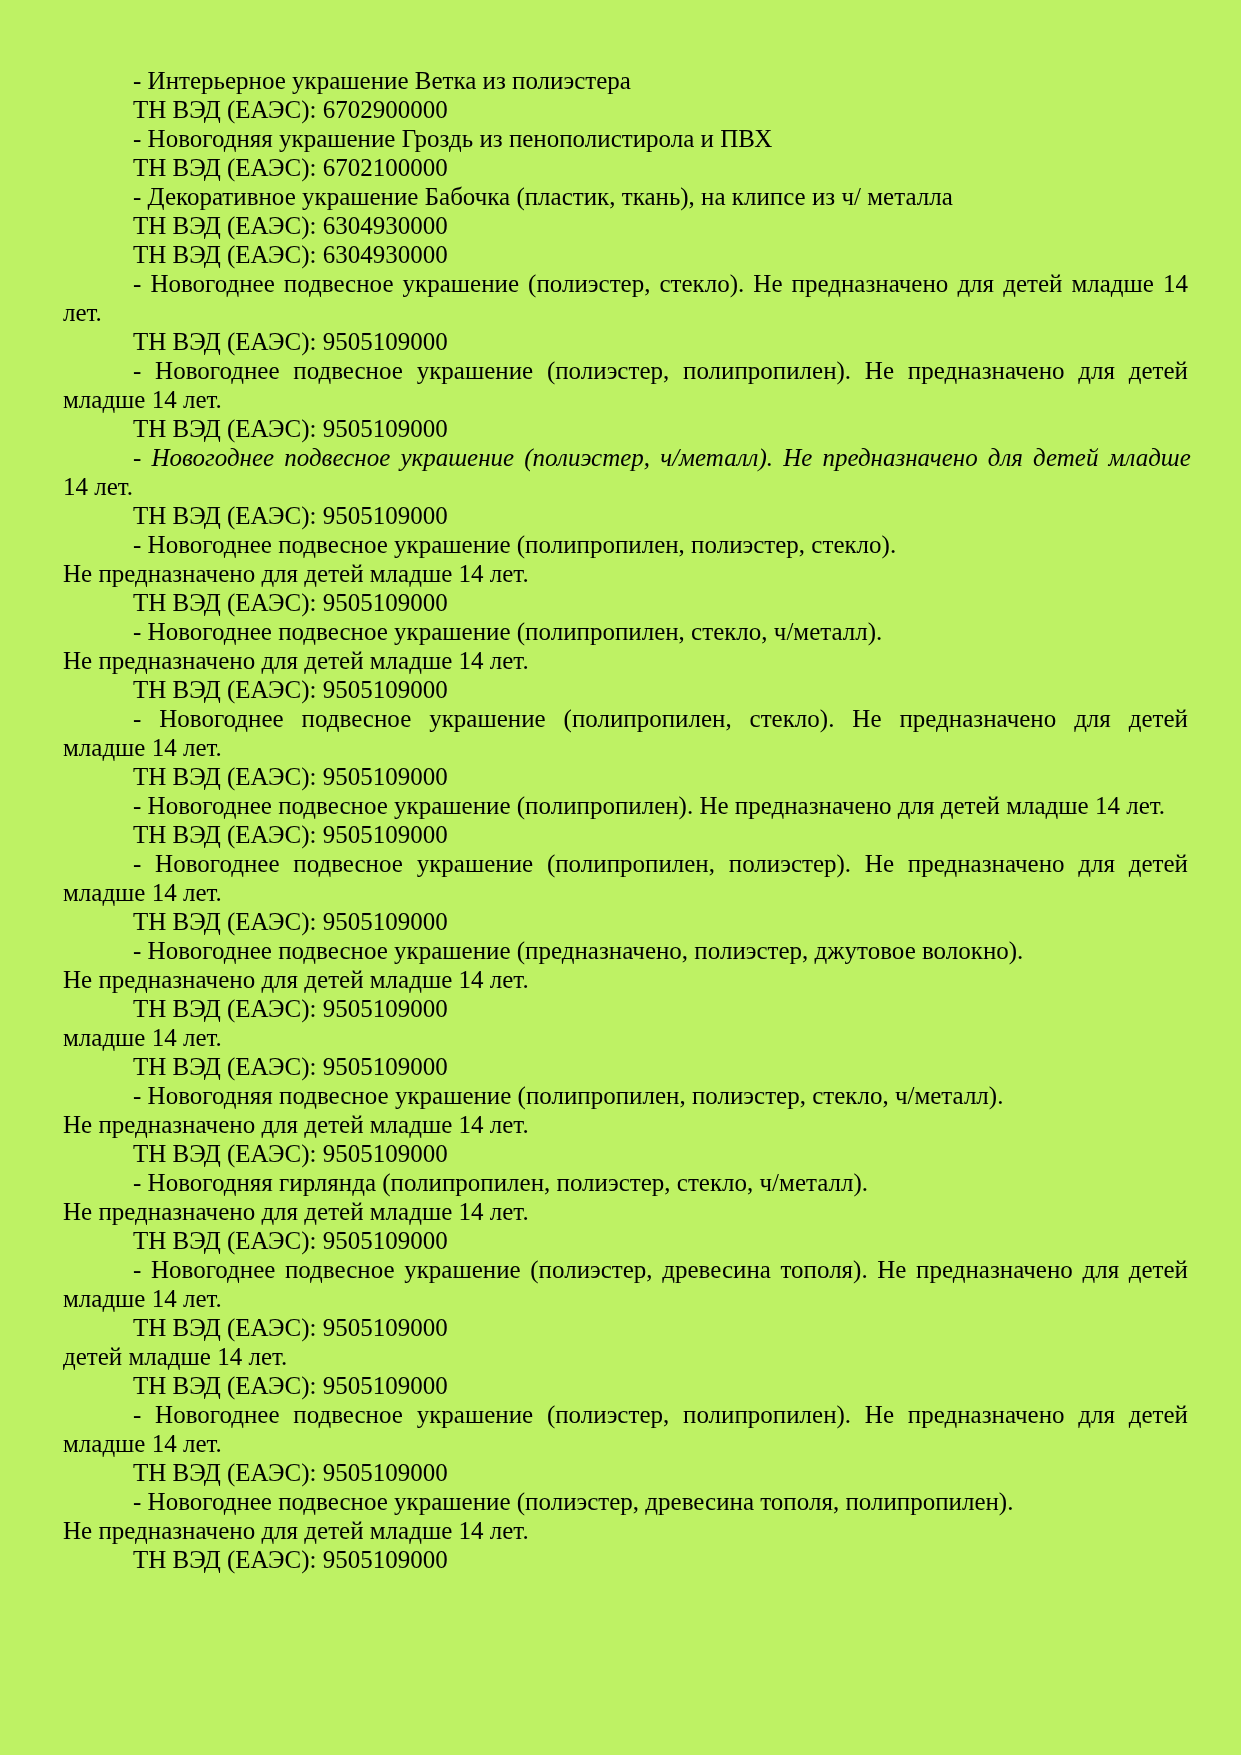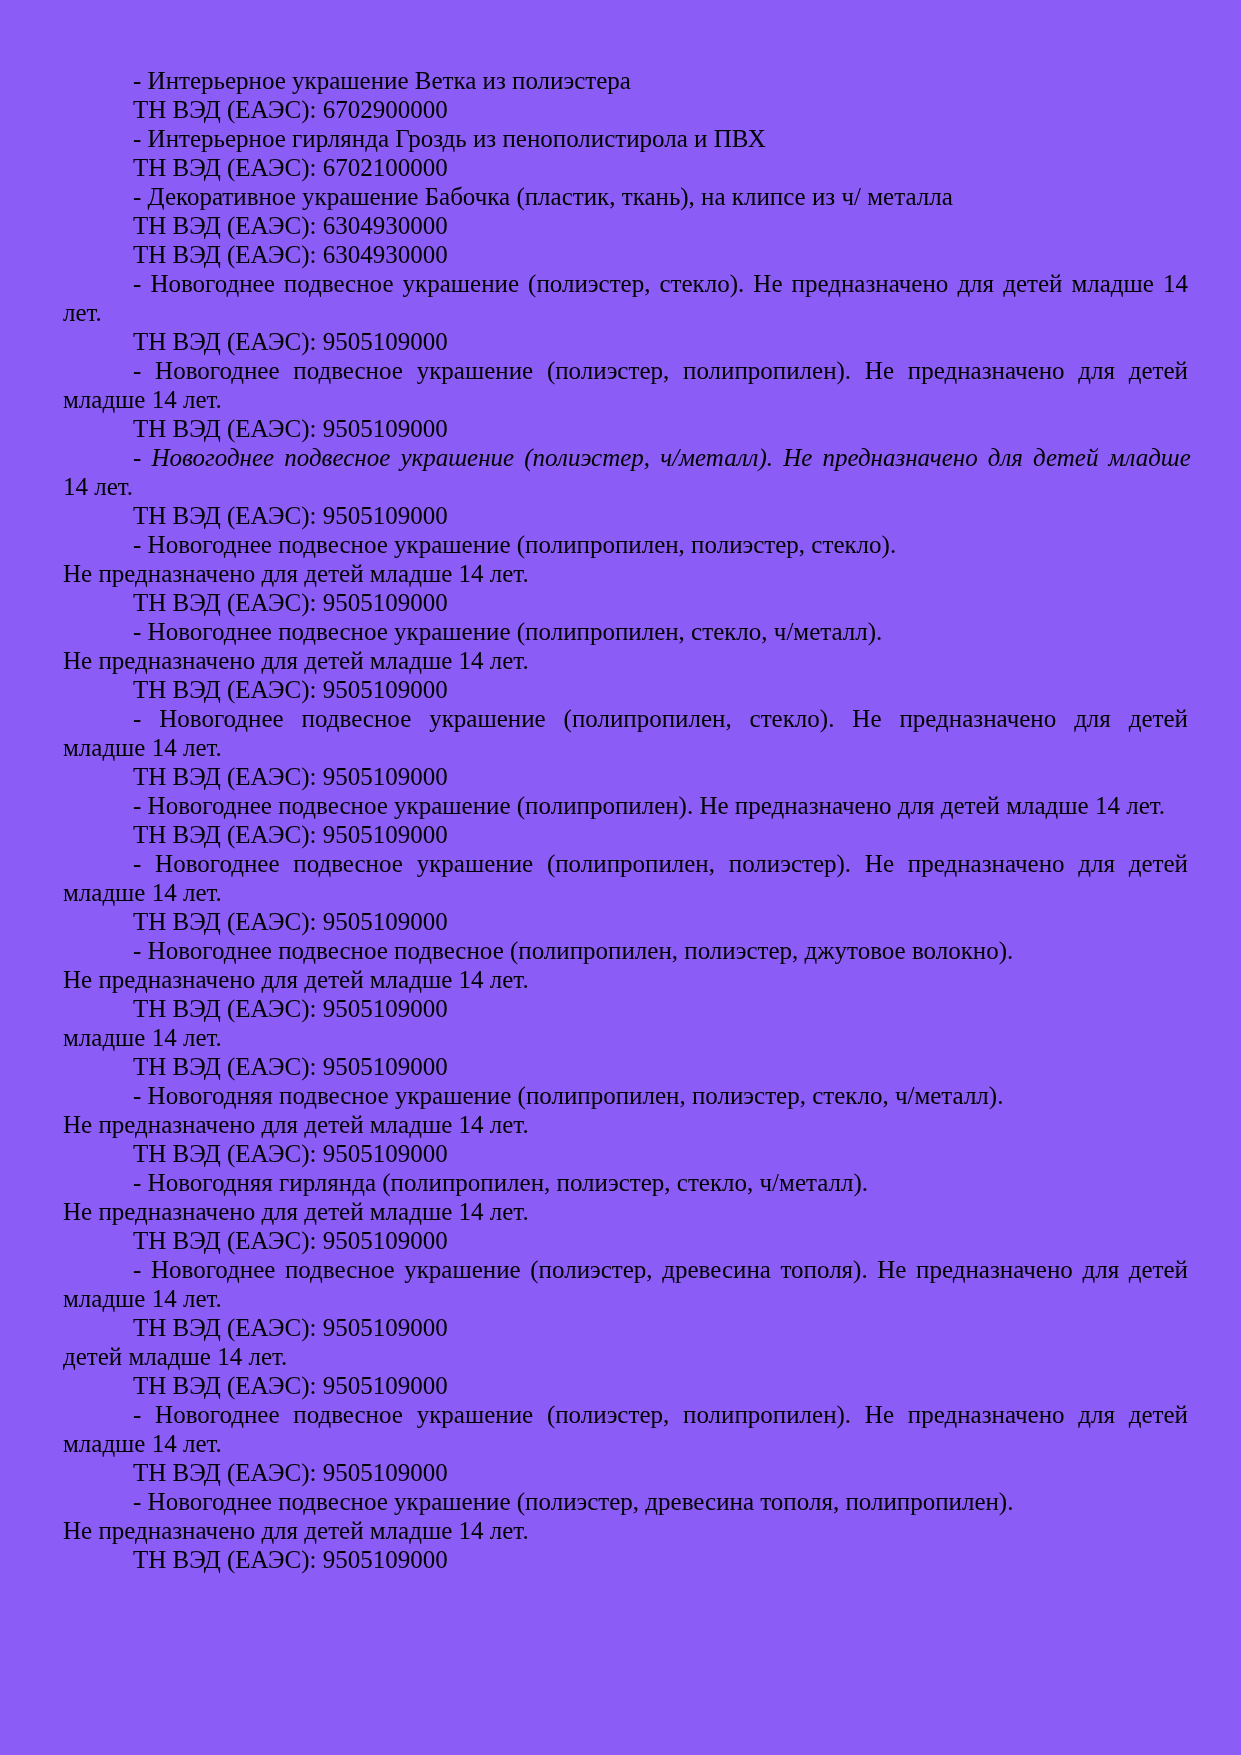--- a/index.html
+++ b/index.html
@@ -4,21 +4,21 @@
 <style>
   html, body { margin: 0; padding: 0; }
   body {
     background: #ffffff;
     font-family: "Liberation Serif", "DejaVu Serif", serif;
   }
   .page {
     position: relative;
     width: 1241px;
     height: 1755px;
-    background: #8b5cf6;
+    background: #bef264;
     overflow: hidden;
     box-sizing: border-box;
   }
   .doc {
     position: absolute;
     top: 66px;
     left: 63px;
     width: 1125px;
     color: #000000;
   }
@@ -35,21 +35,21 @@
   .ind { padding-left: 70px; }
   
 </style>
 </head>
 <body>
 
 <div class="page">
   <div class="doc">
     <div class="line ind">- Интерьерное украшение Ветка из полиэстера</div>
     <div class="line ind">ТН ВЭД (ЕАЭС): 6702900000</div>
-    <div class="line ind">- Интерьерное гирлянда Гроздь из пенополистирола и ПВХ</div>
+    <div class="line ind">- Новогодняя украшение Гроздь из пенополистирола и ПВХ</div>
     <div class="line ind">ТН ВЭД (ЕАЭС): 6702100000</div>
     <div class="line ind">- Декоративное украшение Бабочка (пластик, ткань), на клипсе из ч/ металла</div>
     <div class="line ind">ТН ВЭД (ЕАЭС): 6304930000</div>
     <div class="line ind">ТН ВЭД (ЕАЭС): 6304930000</div>
     <div class="line ind j" style="word-spacing: 2.82244px;"><span>- Новогоднее подвесное украшение (полиэстер, стекло). Не предназначено для детей младше 14</span></div>
     <div class="line">лет.</div>
     <div class="line ind">ТН ВЭД (ЕАЭС): 9505109000</div>
     <div class="line ind j" style="word-spacing: 7.52951px;"><span>- Новогоднее подвесное украшение (полиэстер, полипропилен). Не предназначено для детей</span></div>
     <div class="line">младше 14 лет.</div>
     <div class="line ind">ТН ВЭД (ЕАЭС): 9505109000</div>
@@ -63,21 +63,21 @@
     <div class="line">Не предназначено для детей младше 14 лет.</div>
     <div class="line ind">ТН ВЭД (ЕАЭС): 9505109000</div>
     <div class="line ind j" style="word-spacing: 11.6962px; text-align: center;"><span>- Новогоднее подвесное украшение (полипропилен, стекло). Не предназначено для детей</span></div>
     <div class="line">младше 14 лет.</div>
     <div class="line ind">ТН ВЭД (ЕАЭС): 9505109000</div>
     <div class="line ind">- Новогоднее подвесное украшение (полипропилен). Не предназначено для детей младше 14 лет.</div>
     <div class="line ind">ТН ВЭД (ЕАЭС): 9505109000</div>
     <div class="line ind j" style="word-spacing: 7.52951px;"><span>- Новогоднее подвесное украшение (полипропилен, полиэстер). Не предназначено для детей</span></div>
     <div class="line">младше 14 лет.</div>
     <div class="line ind">ТН ВЭД (ЕАЭС): 9505109000</div>
-    <div class="line ind">- Новогоднее подвесное подвесное (полипропилен, полиэстер, джутовое волокно).</div>
+    <div class="line ind">- Новогоднее подвесное украшение (предназначено, полиэстер, джутовое волокно).</div>
     <div class="line">Не предназначено для детей младше 14 лет.</div>
     <div class="line ind">ТН ВЭД (ЕАЭС): 9505109000</div>
     <div class="line">младше 14 лет.</div>
     <div class="line ind">ТН ВЭД (ЕАЭС): 9505109000</div>
     <div class="line ind">- Новогодняя подвесное украшение (полипропилен, полиэстер, стекло, ч/металл).</div>
     <div class="line">Не предназначено для детей младше 14 лет.</div>
     <div class="line ind">ТН ВЭД (ЕАЭС): 9505109000</div>
     <div class="line ind">- Новогодняя гирлянда (полипропилен, полиэстер, стекло, ч/металл).</div>
     <div class="line">Не предназначено для детей младше 14 лет.</div>
     <div class="line ind">ТН ВЭД (ЕАЭС): 9505109000</div>

